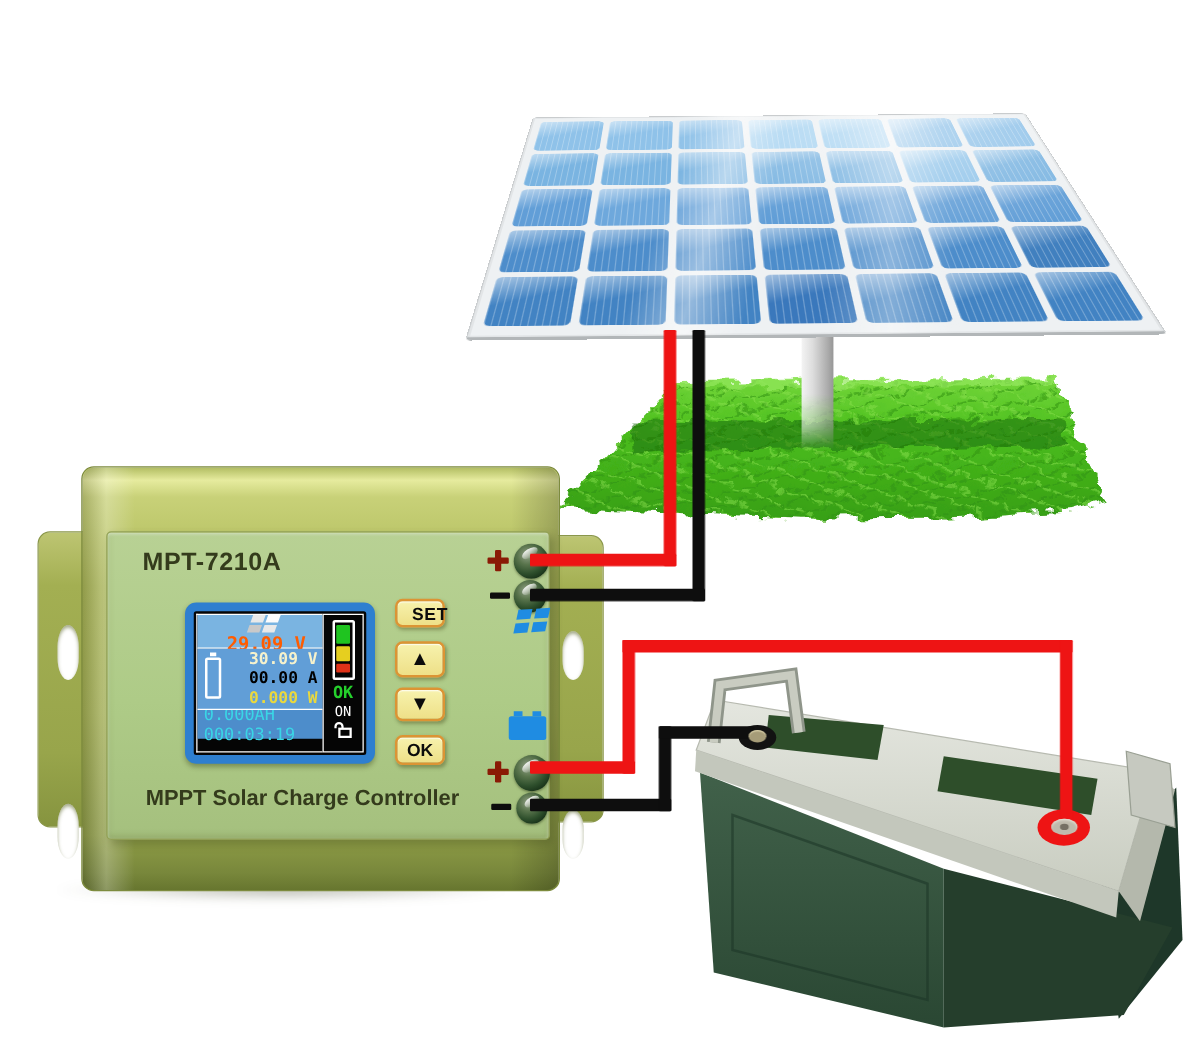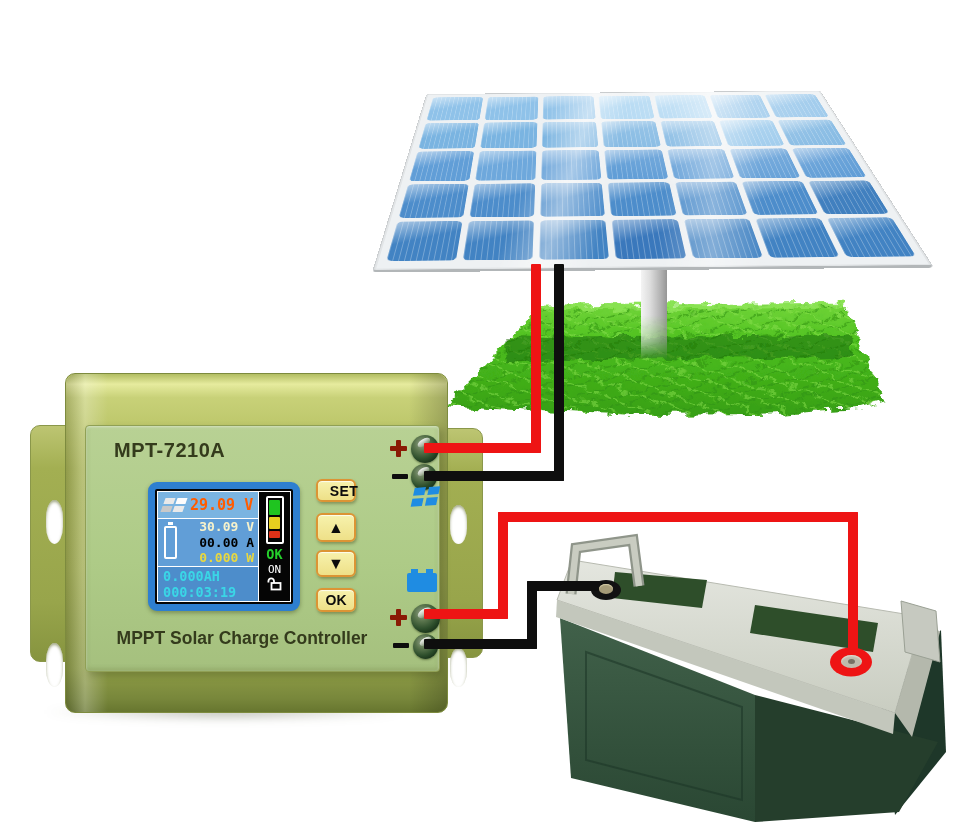--- a/index.html
+++ b/index.html
@@ -76,33 +76,33 @@
   .model{position:absolute;left:28px;top:13px;font-size:20px;font-weight:bold;color:#343b1c;letter-spacing:.5px;}
   .product-label{position:absolute;left:0;top:202px;width:312px;text-align:center;
                  font-size:17.5px;font-weight:bold;color:#343b1c;}
 
   
   .lcd{position:absolute;left:62px;top:56px;width:152px;height:129px;border:7px solid var(--lcdBlue,#2e7fd0);
        border-radius:9px;background:#050505;box-shadow:0 2px 4px rgba(50,60,20,.4);}
   .lcd-inner{position:absolute;inset:2px;display:flex;font-family:"DejaVu Sans Mono",monospace;}
   .lcd-left{flex:1;display:flex;flex-direction:column;border:1px solid #fff;border-right:none;}
   .lcd-row{border-bottom:1.5px solid #fff;}
-  .lcd-row.r1{height:27px;display:flex;align-items:center;padding-left:5px;}
+  .lcd-row.r1{height:27px;display:flex;align-items:center;padding-left:5px;flex-direction:column;}
   .pv-ico{display:grid;grid-template-columns:10px 10px;gap:2px;transform:skewX(-20deg);}
   .pv-ico i{height:6px;background:#e9e9e9;}
   .pv-ico i:nth-child(2){background:#fcfcfc;} .pv-ico i:nth-child(3){background:#c9c9c9;}
   .pv-val{color:var(--pvValue,#ff5c00);font-weight:bold;font-size:15px;margin-left:5px;white-space:nowrap;}
   .lcd-row.r2{height:49px;position:relative;display:flex;align-items:center;}
   .batt-ico{position:absolute;left:6px;top:7px;width:13px;height:33px;border:2px solid #fff;border-radius:2px;}
   .batt-ico::before{content:"";position:absolute;left:2px;top:-6px;width:5px;height:3px;background:#fff;}
   .r2 .vals{margin-left:auto;padding-right:4px;display:flex;flex-direction:column;align-items:flex-end;
             font-weight:bold;font-size:13px;line-height:15.5px;white-space:nowrap;justify-content:center;}
   .r2 .v1{color:var(--battValue,#f6f2cc);} .r2 .v2{color:#000000;} .r2 .v3{color:var(--powerValue,#e9d83e);margin-left:12px;}
-  .lcd-row.r3{height:34px;border-bottom:none;display:flex;flex-direction:column;justify-content:center;
-              padding-left:5px;font-weight:bold;font-size:13.5px;line-height:16px;color:var(--cyanValue,#3ad6e6);white-space:nowrap;}
+  .lcd-row.r3{height:23px;border-bottom:none;display:flex;flex-direction:column;justify-content:center;
+              padding-left:5px;font-weight:normal;font-size:13.5px;line-height:16px;color:var(--cyanValue,#3ad6e6);white-space:nowrap;}
   .lcd-right{width:33px;border:1px solid #fff;display:flex;flex-direction:column;align-items:center;}
   .gauge{margin-top:4px;width:18px;height:48px;border:2px solid #fff;border-radius:2px;padding:1.5px;
          display:flex;flex-direction:column;gap:2px;}
   .gauge i{display:block;width:100%;border-radius:1px;}
   .gauge .g{height:15px;background:#1fc420;} .gauge .y{height:12px;background:#e6cf1f;} .gauge .r{height:7px;background:#e03218;}
   .lcd-ok{color:var(--okGreen,#25d02c);font-weight:bold;font-size:13.5px;margin-top:2px;}
   .lcd-on{color:#fff;font-weight:normal;font-size:11px;margin-top:1px;}
   .lock{margin-top:1px;}
 
   

